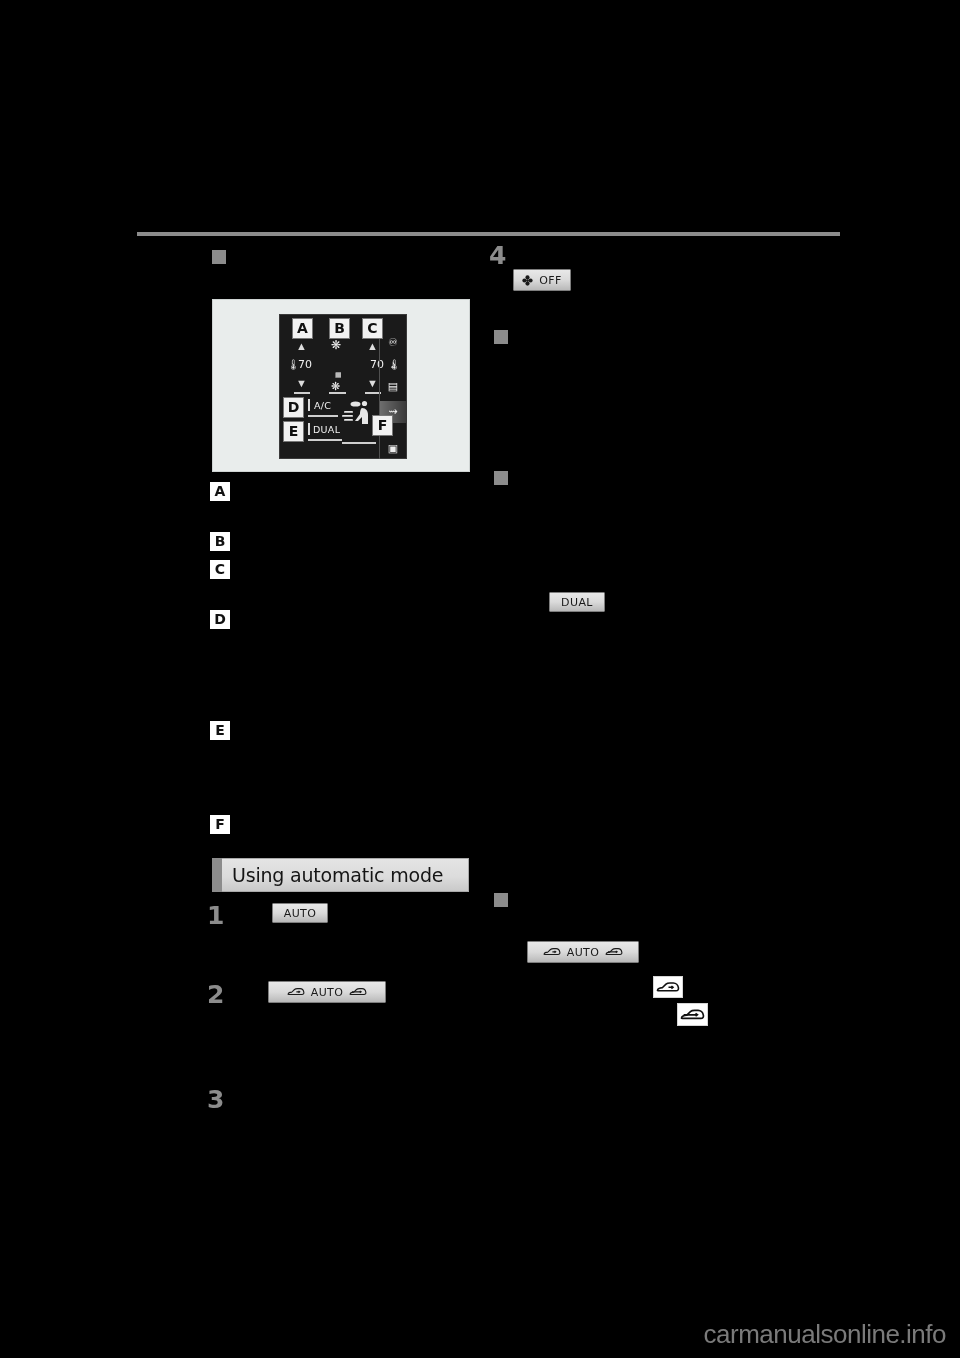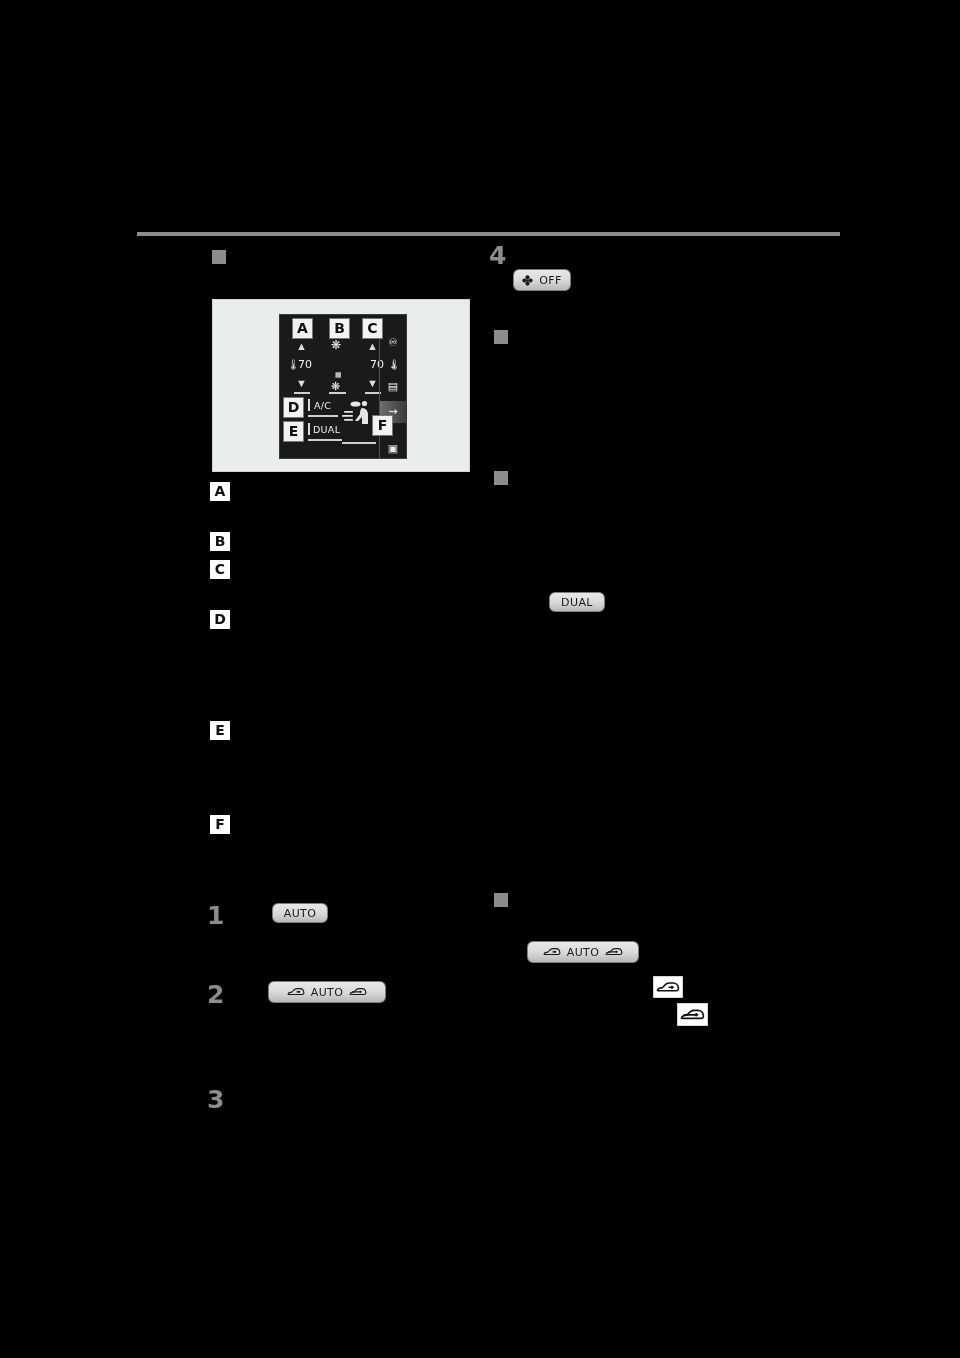--- a/index.html
+++ b/index.html
@@ -65,21 +65,21 @@
   .sec-head .bar{position:absolute;left:-10px;top:-1px;width:10px;height:34px;background:#8c8c8c;}
   .sec-head .txt{
     position:absolute;left:10px;top:5px;font-size:19px;color:#151515;
     font-family:"DejaVu Sans", sans-serif;letter-spacing:-.2px;
   }
 
   
   .chip{
     position:absolute;display:inline-flex;align-items:center;justify-content:center;gap:6px;
     background:linear-gradient(180deg,#e8e8e8 0%,#dadada 50%,#b9b9b9 100%);
-    border:1px solid #7d7d7d;border-radius:6px;box-sizing:border-box;
+    border:1px solid #7d7d7d;border-radius:1px;box-sizing:border-box;
     color:#1a1a1a;font-size:11px;font-family:"DejaVu Sans", sans-serif;
     letter-spacing:.4px;box-shadow:0 1px 0 rgba(0,0,0,.55);
   }
   .chip .lbl{position:relative;top:0;}
   .icon-plain{
     position:absolute;background:#fff;border:1px solid #d5d5d5;box-sizing:border-box;
     display:flex;align-items:center;justify-content:center;
   }
 
   .wm{
@@ -159,20 +159,24 @@
     </div>
   </div>
 
   <div class="callout" style="left:209px;top:481px;">A</div>
   <div class="callout" style="left:209px;top:531px;">B</div>
   <div class="callout" style="left:209px;top:559px;">C</div>
   <div class="callout" style="left:209px;top:609px;">D</div>
   <div class="callout" style="left:209px;top:720px;">E</div>
   <div class="callout" style="left:209px;top:814px;">F</div>
 
+  <div class="sec-head" style="left:221px;top:858px;width:248px;">
+    <div class="bar"></div>
+    <div class="txt">Using automatic mode</div>
+  </div>
 
   <div class="step-num" style="left:207px;top:903px;">1</div>
   <div class="chip" style="left:272px;top:903px;width:56px;height:20px;">
     <span class="lbl">AUTO</span>
   </div>
 
   <div class="step-num" style="left:207px;top:982px;">2</div>
   <div class="chip" style="left:268px;top:981px;width:118px;height:22px;">
     <svg width="18" height="12" viewBox="0 0 24 15">
       <g fill="none" stroke="#1a1a1a" stroke-width="1.5">
@@ -248,14 +252,15 @@
 
   <div class="icon-plain" style="left:677px;top:1003px;width:31px;height:23px;">
     <svg width="25" height="16" viewBox="0 0 24 15">
       <g fill="none" stroke="#111" stroke-width="1.6">
         <path d="M1.5 10.5 C1.5 8.5 4 7.8 6.5 7.6 L10 4.2 C11 3.3 12.6 3 14 3 l3.4 0 C19.8 3 22 5 22.4 7.6 C22.8 9.4 22 10.8 20 10.8 L3.4 10.8 C2.3 10.8 1.5 10.5 1.5 10.5 z"></path>
         <path d="M3.5 7.3 l13 0 M14.9 6 l1.8 1.3 -1.8 1.3"></path>
       </g>
     </svg>
   </div>
 
+  <div class="wm">carmanualsonline.info</div>
 
 </div>
 
 </body></html>

